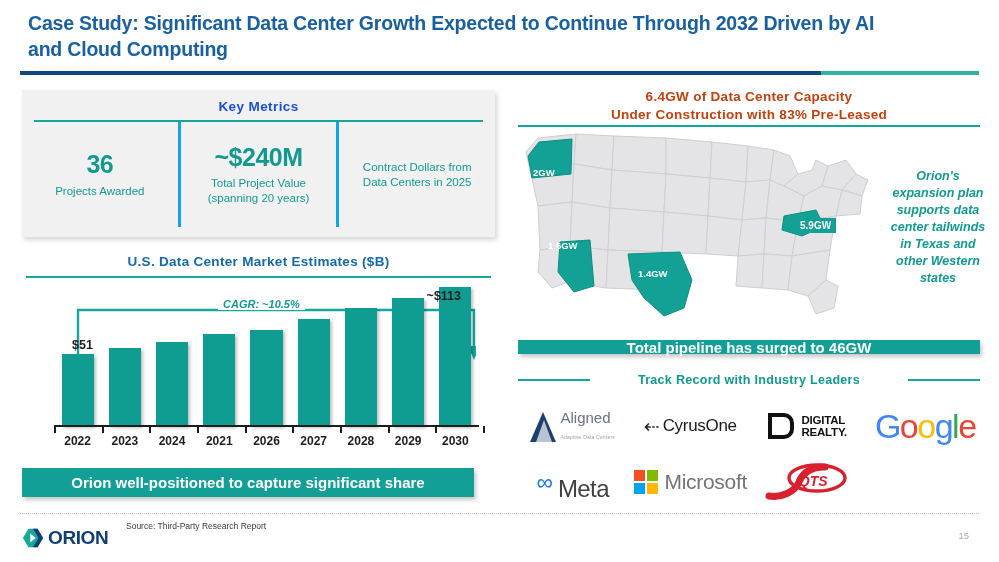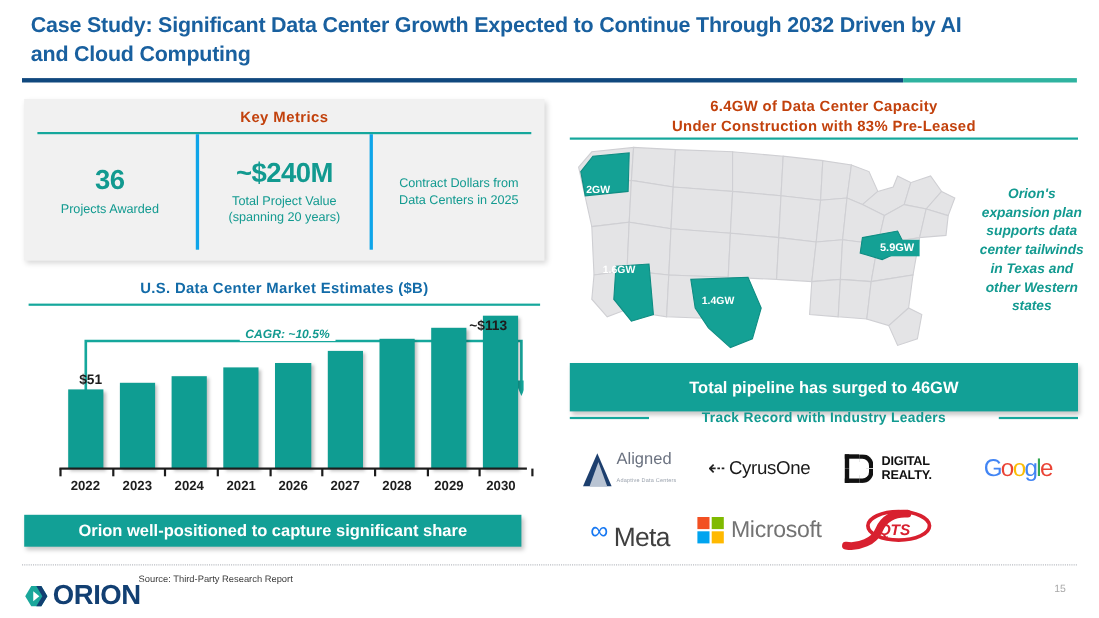--- a/index.html
+++ b/index.html
@@ -10,21 +10,21 @@
   #slide-title{position:absolute;left:28px;top:10px;width:860px;
     font-size:19.5px;font-weight:bold;line-height:26px;color:#19609f;
     letter-spacing:-0.2px;}
   #title-rule{position:absolute;left:20px;top:71px;width:959px;height:4px;display:flex;}
   #title-rule .navy{background:#10487e;flex:0 0 83.5%;}
   #title-rule .teal{background:#2fb3a0;flex:1;}
 
   
   #key-metrics{position:absolute;left:22px;top:90px;width:473px;height:147px;
     background:#f1f1f1;box-shadow:2px 3px 5px rgba(0,0,0,.16);}
-  #key-metrics .km-title{text-align:center;color:#c2410c;font-weight:bold;
+  #key-metrics .km-title{text-align:center;color:#1d4ed8;font-weight:bold;
     font-size:13.5px;padding-top:9px;letter-spacing:.4px;}
   #key-metrics .km-underline{height:2px;background:#15a79c;margin:6px 12px 0 12px;}
   #km-row{display:flex;align-items:stretch;height:105px;}
   .km-cell{flex:1;text-align:center;color:#129a90;display:flex;flex-direction:column;
     justify-content:center;padding:0 6px;}
   .km-cell.divided{border-left:3px solid #0ea5e9;}
   .km-big{font-weight:bold;letter-spacing:-0.5px;}
   .km-cell.c1 .km-big{font-size:25px;margin-bottom:5px;}
   .km-cell.c2 .km-big,.km-cell.c3 .km-big{font-size:25px;margin-bottom:4px;}
   .km-sub{font-size:11.5px;line-height:15px;}
@@ -59,21 +59,21 @@
   #map-underline{position:absolute;left:518px;top:125px;width:462px;height:2px;background:#15a79c;}
   #map-area{position:absolute;left:516px;top:130px;width:368px;height:190px;}
   #map-area svg{width:100%;height:100%;}
   .st{fill:#e4e4e6;stroke:#cfcfd3;stroke-width:1;}
   .st-hl{fill:#14a195;stroke:#0f8d83;stroke-width:1;}
   .gw-lbl{position:absolute;color:#fff;font-size:9.5px;font-weight:bold;}
   #gw-va{position:absolute;left:795px;top:218px;background:#14a195;color:#fff;
     font-size:10px;font-weight:bold;padding:2px 5px;}
   #orion-quote{position:absolute;left:886px;top:168px;width:104px;text-align:center;
     color:#129a90;font-weight:bold;font-style:italic;font-size:12.5px;line-height:17px;}
-  #pipeline-banner{position:absolute;left:518px;top:330px;width:462px;height:44px;
+  #pipeline-banner{position:absolute;left:518px;top:340px;width:462px;height:14px;
     background:#12a096;color:#fff;font-weight:bold;font-size:15px;
     display:flex;align-items:center;justify-content:center;
     box-shadow:2px 3px 4px rgba(0,0,0,.22);}
   #track-head{position:absolute;left:518px;top:373px;width:462px;display:flex;
     align-items:center;gap:12px;}
   #track-head .ln{height:2px;background:#15a79c;flex:0 0 72px;}
   #track-head .tx{flex:1;text-align:center;color:#129a90;font-weight:bold;
     font-size:12.5px;letter-spacing:.3px;}
   #logos{position:absolute;left:514px;top:398px;width:470px;}
   .logo-row{display:flex;align-items:center;height:56px;}
@@ -92,37 +92,37 @@
   .cy-mark{font-size:19px;color:#222;line-height:1;}
   .cy-txt{font-size:17px;color:#1a1a1a;letter-spacing:-0.3px;}
   .dr{display:flex;align-items:center;gap:7px;}
   .dr-br{position:relative;width:26px;height:26px;}
   .dr-br i{position:absolute;width:9px;height:9px;border:4px solid #111;}
   .dr-br i.tl{left:0;top:0;border-right:none;border-bottom:none;}
   .dr-br i.tr{right:0;top:0;border-left:none;border-bottom:none;border-radius:0 10px 0 0;}
   .dr-br i.bl{left:0;bottom:0;border-right:none;border-top:none;}
   .dr-br i.br{right:0;bottom:0;border-left:none;border-top:none;border-radius:0 0 10px 0;}
   .dr-txt{font-size:11.5px;font-weight:bold;line-height:12px;color:#111;letter-spacing:-0.2px;}
-  .goog{font-size:22px;letter-spacing:-1.5px;font-weight:normal;line-height:1;}
+  .goog{font-size:34px;letter-spacing:-1.5px;font-weight:normal;line-height:1;}
   .meta{display:flex;align-items:center;gap:5px;}
   .meta-m{font-size:23px;color:#1778f2;line-height:1;}
   .meta-t{font-size:24px;color:#404040;letter-spacing:-0.6px;margin-top:14px;}
   .msft{display:flex;align-items:center;gap:7px;}
   .ms-grid{display:grid;grid-template-columns:11px 11px;grid-template-rows:11px 11px;gap:2px;}
   .ms-txt{font-size:21px;color:#737373;letter-spacing:-0.3px;}
   .qts{position:relative;width:86px;height:40px;}
   .qts-txt{position:absolute;left:34px;top:11px;color:#d8202f;font-weight:bold;
     font-style:italic;font-size:14px;}
 
   
   #footer-rule{position:absolute;left:20px;top:513px;width:959px;height:0;
     border-top:1px dotted #b9bcc2;}
   #orion-logo{position:absolute;left:22px;top:527px;display:flex;align-items:center;gap:4px;}
   #orion-logo .hexwrap{width:22px;height:22px;}
-  #orion-logo .name{font-size:25px;font-weight:bold;color:#123f72;letter-spacing:-0.4px;text-align:right;}
+  #orion-logo .name{font-size:19px;font-weight:bold;color:#123f72;letter-spacing:-0.4px;text-align:right;}
   #source-note{position:absolute;left:126px;top:521px;font-size:8.5px;color:#3b3b3b;}
   #page-num{position:absolute;right:30px;top:530px;font-size:9.5px;color:#a8a8a8;}
 </style>
 </head>
 <body>
 
 <div id="slide-title">Case Study: Significant Data Center Growth Expected to Continue Through 2032 Driven by AI and Cloud Computing</div>
 <div id="title-rule">
   <div class="navy"></div>
   <div class="teal"></div>

